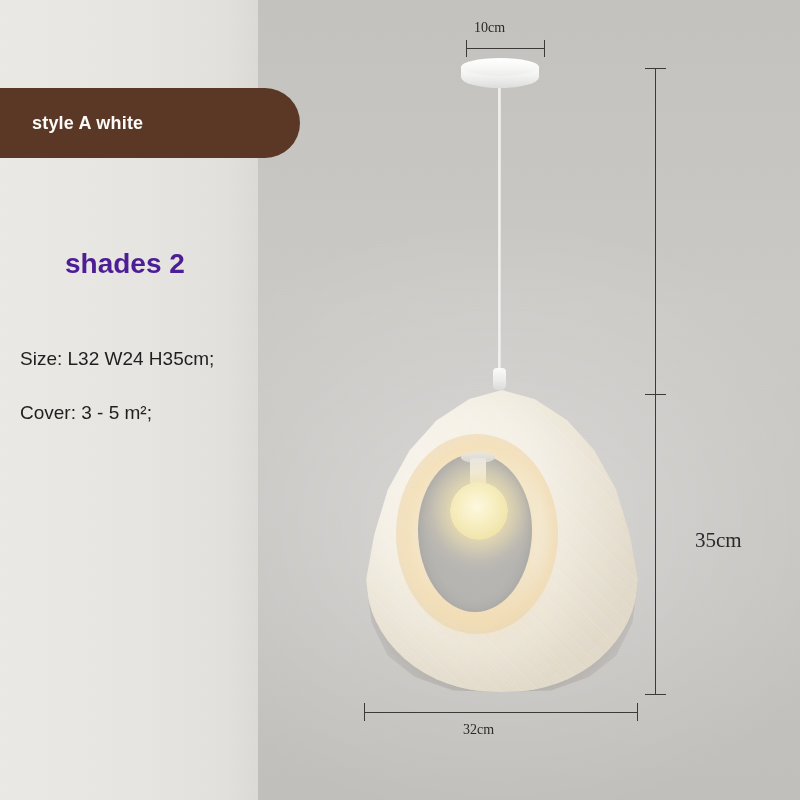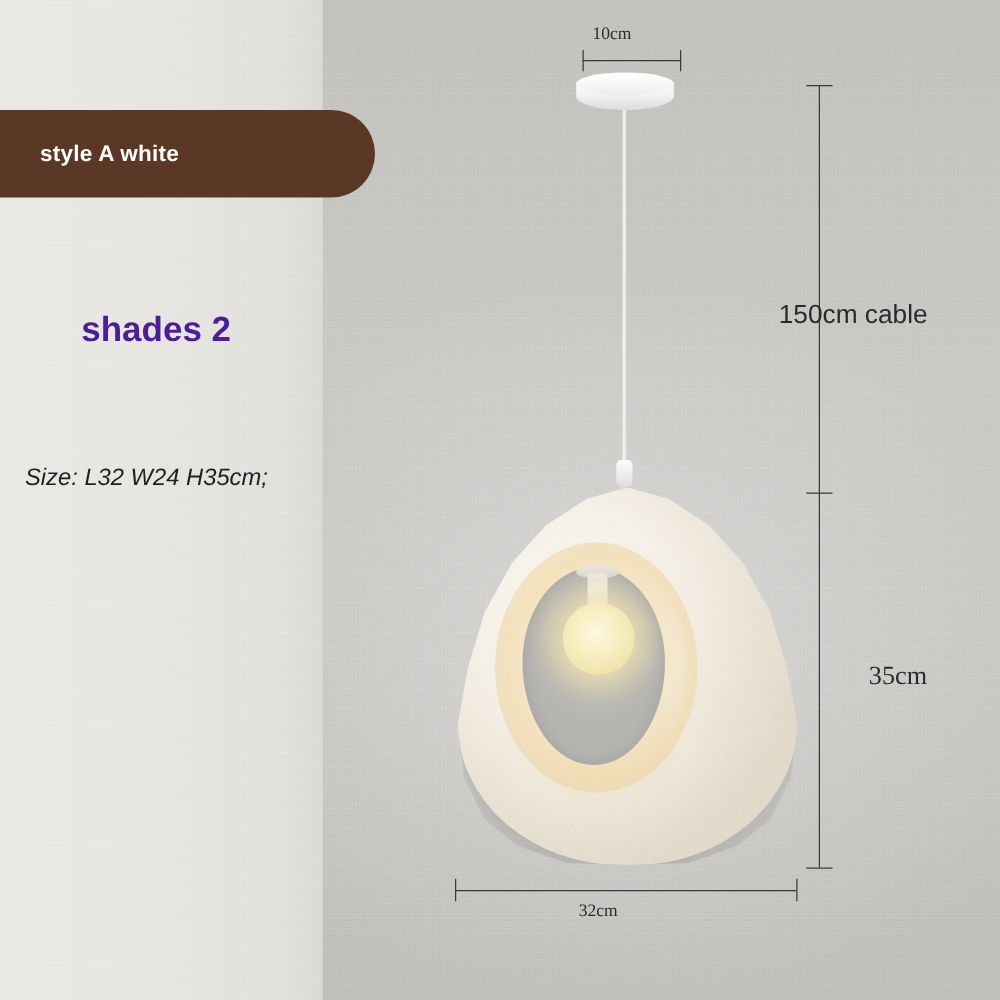--- a/index.html
+++ b/index.html
@@ -75,23 +75,22 @@
     left: 65px;
     top: 248px;
     font-size: 28px;
     font-weight: bold;
     color: #4c1d95;
     white-space: nowrap;
   }
   .spec-list {
     position: absolute;
     left: 20px;
-    top: 372px;
+    top: 348px;
     width: 340px;
-    font-style: italic;
   }
   .spec-line {
     font-size: 19px;
     color: #1f1f1f;
     margin-bottom: 32px;
     white-space: nowrap;
   }
 
   
   .canopy {
@@ -306,20 +305,21 @@
   <div class="bg-panel-left"></div>
   <div class="bg-noise"></div>
 
   <div class="style-badge">
     <span class="style-badge-label">style A white</span>
   </div>
 
   <div class="shades-title">shades 2</div>
   <div class="spec-list">
     <div class="spec-line">Size: L32 W24 H35cm;</div>
+    <div class="spec-line">Cover: 3 - 5 m²;</div>
   </div>
 
   <div class="canopy">
     <div class="canopy-bottom-shade"></div>
     <div class="canopy-body"></div>
     <div class="canopy-top"></div>
   </div>
 
   <div class="cord"></div>
   <div class="cord-ferrule"></div>
@@ -336,21 +336,20 @@
     </div>
   </div>
 
   <div class="dim-line-h" id="dim-10-line"></div>
   <div class="dim-cap-v" id="dim-10-cap-l"></div>
   <div class="dim-cap-v" id="dim-10-cap-r"></div>
   <div class="dim-label dim-serif" id="dim-10-label">10cm</div>
 
   <div class="dim-line-v" id="dim-150-line"></div>
   <div class="dim-cap-h" id="dim-150-cap-t"></div>
-  <div class="dim-label dim-sans" id="dim-150-label">150cm cable</div>
 
   <div class="dim-line-v" id="dim-35-line"></div>
   <div class="dim-cap-h" id="dim-35-cap-t"></div>
   <div class="dim-cap-h" id="dim-35-cap-b"></div>
   <div class="dim-label dim-serif" id="dim-35-label">35cm</div>
 
   <div class="dim-line-h" id="dim-32-line"></div>
   <div class="dim-cap-v" id="dim-32-cap-l"></div>
   <div class="dim-cap-v" id="dim-32-cap-r"></div>
   <div class="dim-label dim-serif" id="dim-32-label">32cm</div>

